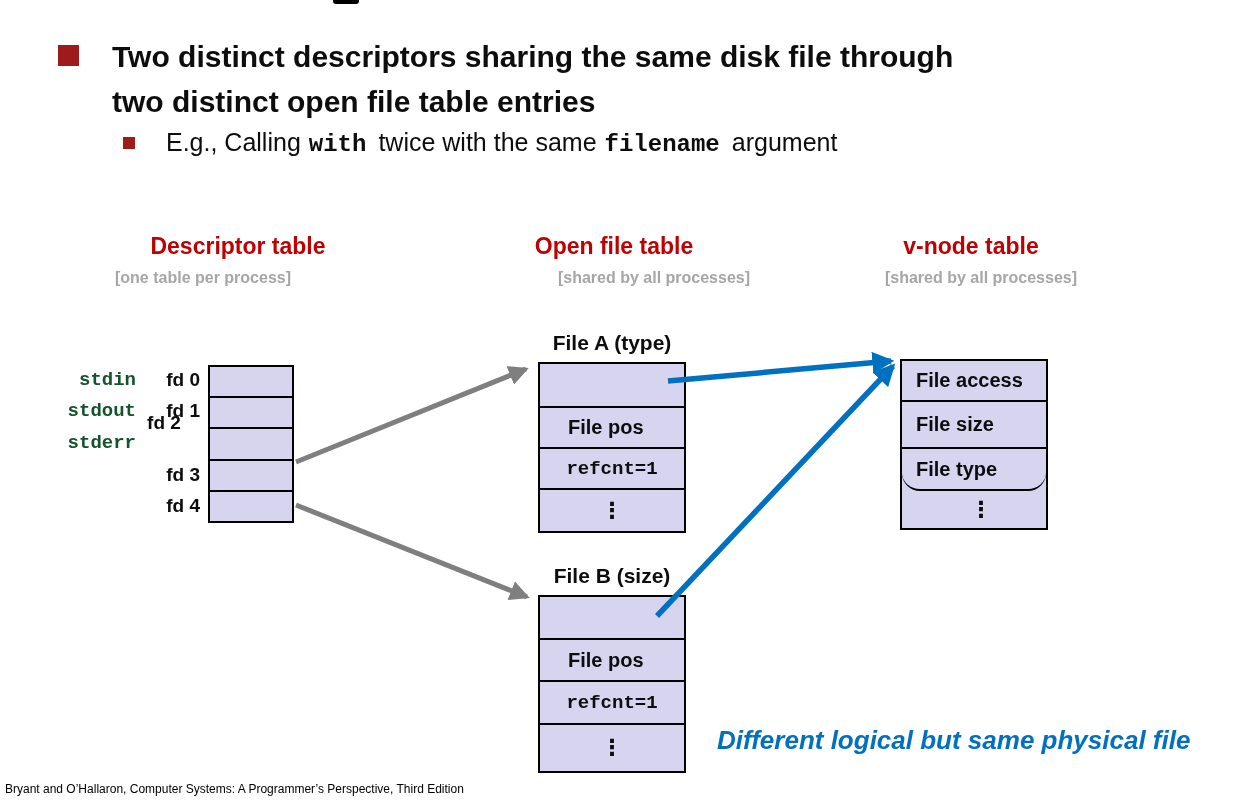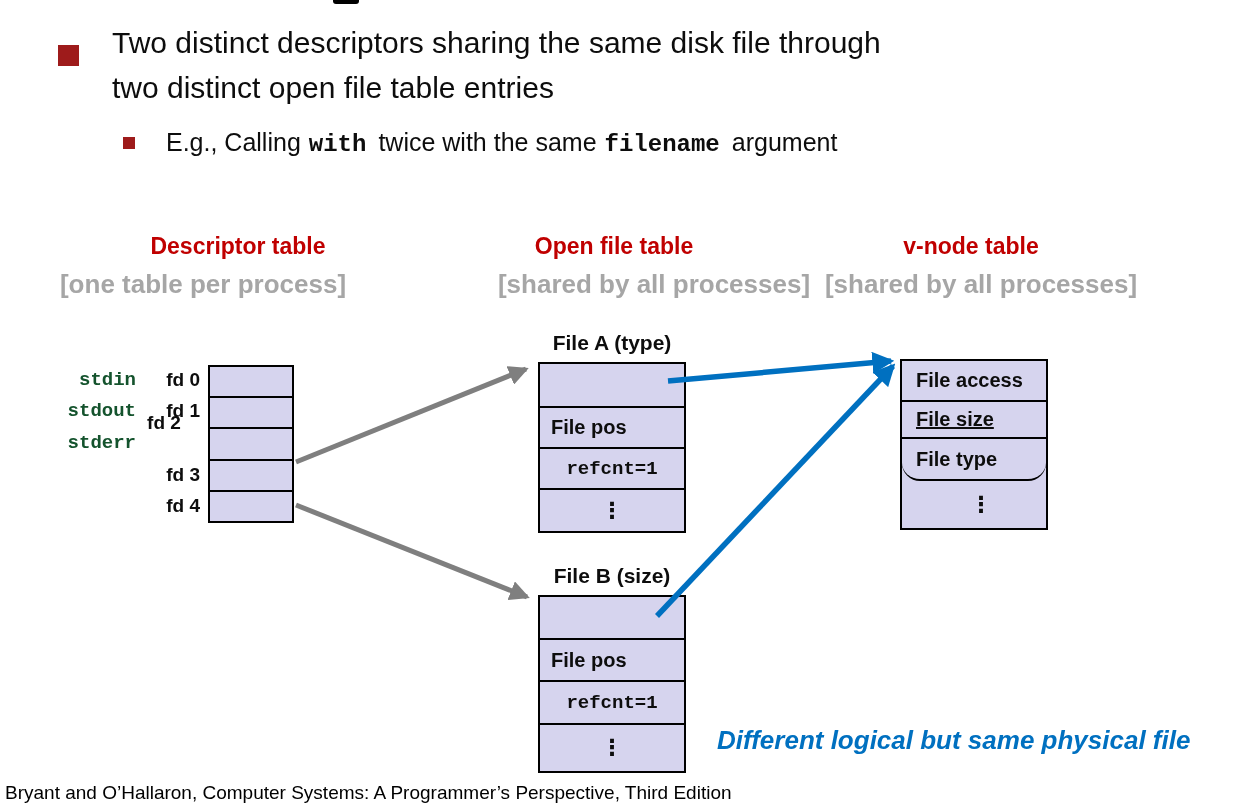--- a/index.html
+++ b/index.html
@@ -11,64 +11,64 @@
     --accent-blue:#0070C0;
   }
   *{margin:0;padding:0;box-sizing:border-box;}
   html,body{background:#fff;}
   body{font-family:"Liberation Sans",sans-serif;color:#111;}
   .canvas{position:relative;width:1239px;height:807px;background:#fff;overflow:hidden;}
 
   .title-artifact{position:absolute;left:333px;top:0;width:26px;height:4px;background:#000;border-radius:0 0 3px 3px;}
 
   .b1-square{position:absolute;left:58px;top:45px;width:21px;height:21px;background:var(--bullet-red);}
-  .b1-text{position:absolute;left:112px;top:20px;font-size:30px;font-weight:normal;line-height:45px;color:#0d0d0d;white-space:nowrap;}
+  .b1-text{position:absolute;left:112px;top:34px;font-size:30px;font-weight:bold;line-height:45px;color:#0d0d0d;white-space:nowrap;}
   .b2-square{position:absolute;left:123px;top:137px;width:12px;height:12px;background:var(--bullet-red);}
   .b2-text{position:absolute;left:166px;top:128px;font-size:25px;color:#0d0d0d;white-space:nowrap;}
   .code{font-family:"Liberation Mono",monospace;font-weight:bold;font-size:24px;margin:0 12px 0 8px;}
 
   .col-title{position:absolute;top:233px;transform:translateX(-50%);font-size:23px;font-weight:bold;color:var(--accent-red);white-space:nowrap;}
-  .col-sub{position:absolute;top:269px;transform:translateX(-50%);font-size:26px;font-weight:bold;color:var(--muted-gray);white-space:nowrap;}
+  .col-sub{position:absolute;top:269px;transform:translateX(-50%);font-size:16px;font-weight:bold;color:var(--muted-gray);white-space:nowrap;}
   .ct-desc{left:238px;} .cs-desc{left:203px;}
   .ct-open{left:614px;} .cs-open{left:654px;}
   .ct-vnode{left:971px;} .cs-vnode{left:981px;}
 
   .tbl{position:absolute;border:2px solid #000;background:var(--cell-fill);display:flex;flex-direction:column;}
-  .cell{border-bottom:2px solid #000;display:flex;align-items:center;font-weight:bold;font-size:20px;color:#0d0d0d;padding-left:11px;}
+  .cell{border-bottom:2px solid #000;display:flex;align-items:center;font-weight:bold;font-size:20px;color:#0d0d0d;padding-left:28px;}
   .cell:last-child{border-bottom:none;flex:1;}
   .cell.mono{font-family:"Liberation Mono",monospace;font-size:19px;justify-content:center;padding-left:0;}
   .cell.dots{justify-content:center;padding-left:0;font-family:"DejaVu Sans",sans-serif;font-size:22px;line-height:1;}
 
   .desc-tbl{left:208px;top:365px;width:86px;height:158px;}
   .desc-tbl .cell{height:31.2px;padding-left:0;}
 
   .filea-tbl{left:538px;top:362px;width:148px;height:171px;}
   .filea-tbl .r0{height:44px;} .filea-tbl .r1{height:41px;} .filea-tbl .r2{height:41px;}
   .fileb-tbl{left:538px;top:595px;width:148px;height:178px;}
   .fileb-tbl .r0{height:43px;} .fileb-tbl .r1{height:42px;} .fileb-tbl .r2{height:43px;}
   .vnode-tbl{left:900px;top:359px;width:148px;height:171px;}
-  .vnode-tbl .r0{height:41px;} .vnode-tbl .r1{height:37px;text-decoration:underline;} .vnode-tbl .r2{height:42px;border-radius:18px;}
+  .vnode-tbl .r0{height:41px;} .vnode-tbl .r1{height:47px;} .vnode-tbl .r2{height:42px;border-radius:18px;}
   .vnode-tbl .cell{padding-left:14px;}
 
   .tbl-title{position:absolute;transform:translateX(-50%);font-size:21px;font-weight:bold;color:#0d0d0d;white-space:nowrap;}
   .ta{left:612px;top:331px;} .tb{left:612px;top:564px;}
 
   .fd-label{position:absolute;left:128px;width:72px;text-align:right;font-size:19px;font-weight:bold;color:#0d0d0d;}
   .std-label{position:absolute;left:36px;width:100px;text-align:right;font-family:"Liberation Mono",monospace;font-size:19px;font-weight:bold;color:#14532d;}
   .fd0{top:369px;} .fd1{top:400px;} .fd2{top:412px;text-align:center;} .fd3{top:464px;} .fd4{top:495px;}
   .st0{top:369px;} .st1{top:400px;} .st2{top:432px;}
 
   .arrows{position:absolute;left:0;top:0;width:1239px;height:807px;pointer-events:none;}
   .ln-gray{stroke:var(--arrow-gray);stroke-width:5;}
   .ln-blue{stroke:var(--accent-blue);stroke-width:5.5;}
   .head-gray{fill:var(--arrow-gray);}
   .head-blue{fill:var(--accent-blue);}
 
   .callout{position:absolute;left:717px;top:725px;font-size:26px;font-weight:bold;font-style:italic;color:var(--accent-blue);white-space:nowrap;}
-  .footer{position:absolute;left:5px;top:782px;font-size:19px;color:#000;white-space:nowrap;}
+  .footer{position:absolute;left:5px;top:782px;font-size:12px;color:#000;white-space:nowrap;}
 </style>
 </head>
 <body>
 
 <div class="canvas">
 
   <div class="title-artifact"></div>
 
   <div class="b1-square"></div>
   <div class="b1-text">

